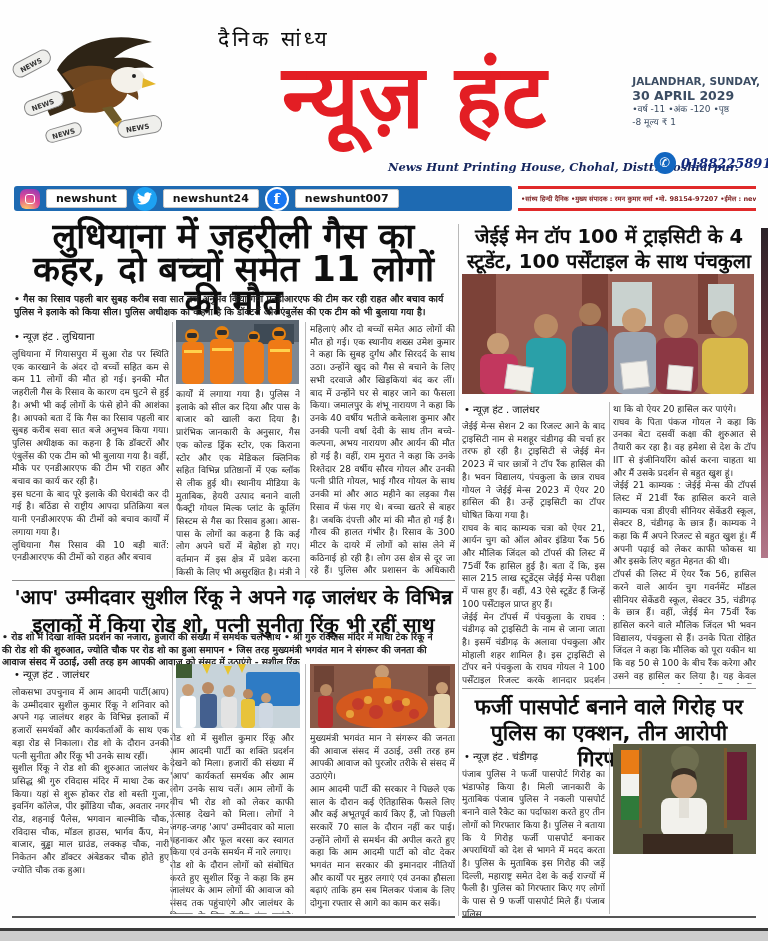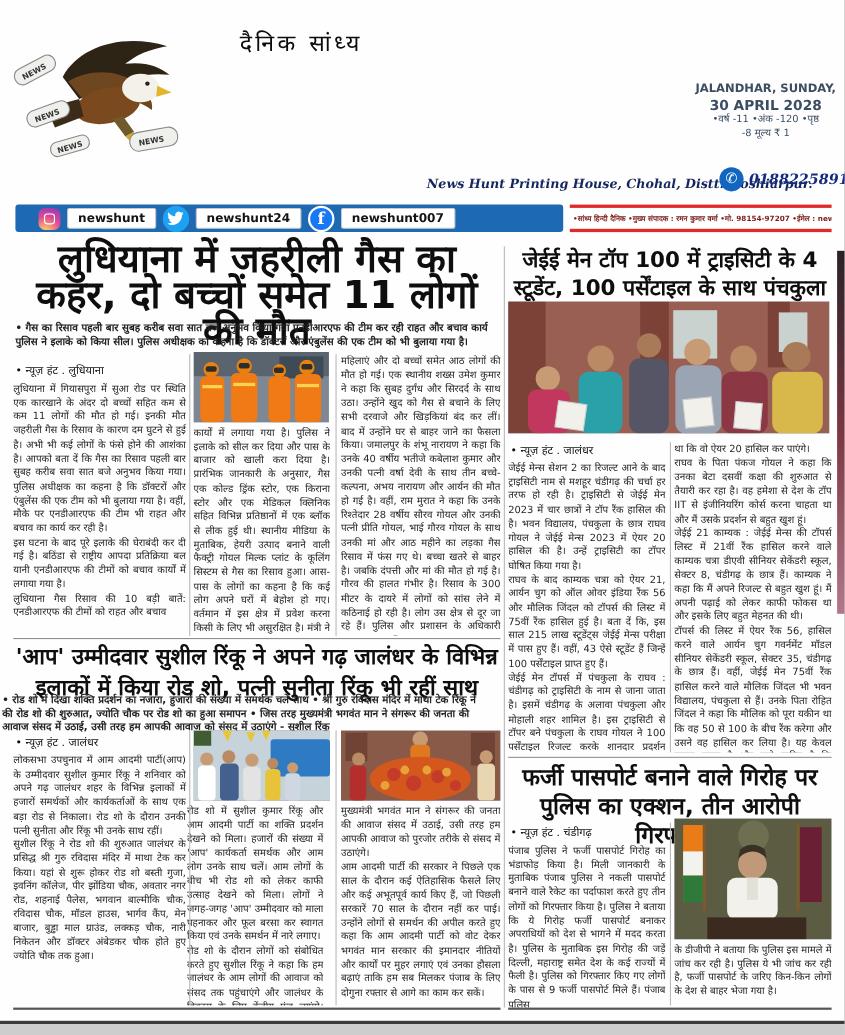--- a/index.html
+++ b/index.html
@@ -5,34 +5,34 @@
   *{margin:0;padding:0;box-sizing:border-box}
   html,body{background:#888}
   .page{position:relative;width:768px;height:941px;margin:0 auto;background:#fefefe;
         font-family:"DejaVu Sans","Liberation Sans",sans-serif;overflow:hidden;color:#1c1c1c}
 
   
   .logo{position:absolute;left:2px;top:12px;width:168px;height:166px}
   .tagline{position:absolute;left:218px;top:24px;font-size:21px;font-weight:400;letter-spacing:3px;color:#0c0c0c}
   .title{position:absolute;left:168px;top:34px;width:492px;text-align:center;
          font-size:88px;line-height:126px;font-weight:900;color:#e31e24}
-  .dateblock{position:absolute;right:8px;top:74px;text-align:center;color:#3c4d63;font-weight:700}
+  .dateblock{position:absolute;right:8px;top:74px;text-align:left;color:#3c4d63;font-weight:700}
   .dateblock .d1{font-size:10.5px;line-height:14px}
   .dateblock .d2{font-size:12.5px;line-height:15px}
   .dateblock .d3,.dateblock .d4{font-size:9px;line-height:13px;font-weight:400}
   .printer{position:absolute;left:388px;top:160px;font-family:"DejaVu Serif","Liberation Serif",serif;
            font-style:italic;font-weight:700;font-size:11.5px;color:#15265e}
   .phone-badge{position:absolute;left:654px;top:152px;width:22px;height:22px;border-radius:50%;
                background:#1266c0;color:#fff;font-size:13px;text-align:center;line-height:22px}
   .phone-num{position:absolute;left:681px;top:156px;font-family:"DejaVu Serif","Liberation Serif",serif;
              font-style:italic;font-weight:700;font-size:13px;color:#132a7e}
 
   
   .socialbar{position:absolute;left:14px;top:186px;width:498px;height:25px;background:#1e6ab2;
-             border-radius:3px;display:flex;align-items:center;gap:6px;padding:0 21px}
+             border-radius:3px;display:flex;align-items:center;gap:6px;padding:0 6px}
   .handle{background:#fff;border:1px solid #c9c9c9;border-radius:2px;padding:1px 9px;
           font-size:11px;font-weight:700;color:#141414;line-height:15px}
   .ig{width:20px;height:20px;border-radius:6px;flex:0 0 auto;
       background:radial-gradient(circle at 30% 110%,#fdc468 10%,#df4996 55%,#8a3ab9 95%);
       display:flex;align-items:center;justify-content:center}
   .ig i{display:block;width:10px;height:10px;border:1.8px solid #fff;border-radius:3px}
   .tw,.fb{width:24px;height:24px;border-radius:50%;flex:0 0 auto;display:flex;align-items:center;justify-content:center}
   .tw{background:#1da1f2}
   .fb{background:#1877f2;border:2px solid #fff;color:#fff;
       font-family:"DejaVu Serif","Liberation Serif",serif;font-weight:700;font-size:15px}
@@ -130,23 +130,24 @@
             <text x="50" y="124">NEWS</text>
           </g>
         <g transform="rotate(-10 138 116)">
             <rect x="116" y="106" width="44" height="17" rx="8" fill="#efefec" stroke="#888"></rect>
             <text x="124" y="118">NEWS</text>
           </g>
       </g>
     </svg>
   </div>
   <div class="tagline">दैनिक सांध्य</div>
+  <div class="title">न्यूज़ हंट</div>
   <div class="dateblock">
     <div class="d1">JALANDHAR, SUNDAY,</div>
-    <div class="d2">30 APRIL 2028</div>
+    <div class="d2">30 APRIL 2029</div>
     <div class="d3">•वर्ष -11 •अंक -120 •पृष्ठ</div>
     <div class="d4">-8 मूल्य ₹ 1</div>
   </div>
   <div class="printer">News Hunt Printing House, Chohal, Distt. Hoshiarpur.</div>
   <div class="phone-badge">✆</div>
   <div class="phone-num">01882258911</div>
 
   <div class="socialbar">
     <span class="ig">
         <i></i>
@@ -323,21 +324,20 @@
           <rect x="114" y="8" width="20" height="68" fill="#6a1f35"></rect>
           <rect x="111" y="4" width="3" height="80" fill="#7a5a30"></rect>
         </g>
       <circle cx="71" cy="42" r="13" fill="#c09a78"></circle>
       <path d="M58 36 q13 -12 26 0 l-2 -8 q-11 -8 -22 0 Z" fill="#3a3026"></path>
       <rect x="48" y="54" width="46" height="38" rx="8" fill="#f2f1ec"></rect>
       <rect x="66" y="54" width="10" height="20" fill="#e3e0d8"></rect>
       <rect x="30" y="90" width="90" height="20" fill="#3a2a20"></rect>
     </svg>
   </div>
-  <div class="btxt pp-cB">के डीजीपी ने बताया कि पुलिस इस मामले में जांच कर रही है। पुलिस ये भी जांच कर रही है, फर्जी पासपोर्ट के जरिए किन-किन लोगों के देश से बाहर भेजा गया है।</div>
 
   <div class="vline v-main"></div>
   <div class="vline v-g1"></div>
   <div class="vline v-g2"></div>
   <div class="vline v-r1"></div>
   <div class="vline v-r2"></div>
   <div class="vline v-jee"></div>
   <div class="vline v-pp"></div>
   <div class="hline h-gas"></div>
   <div class="hline h-rs"></div>

